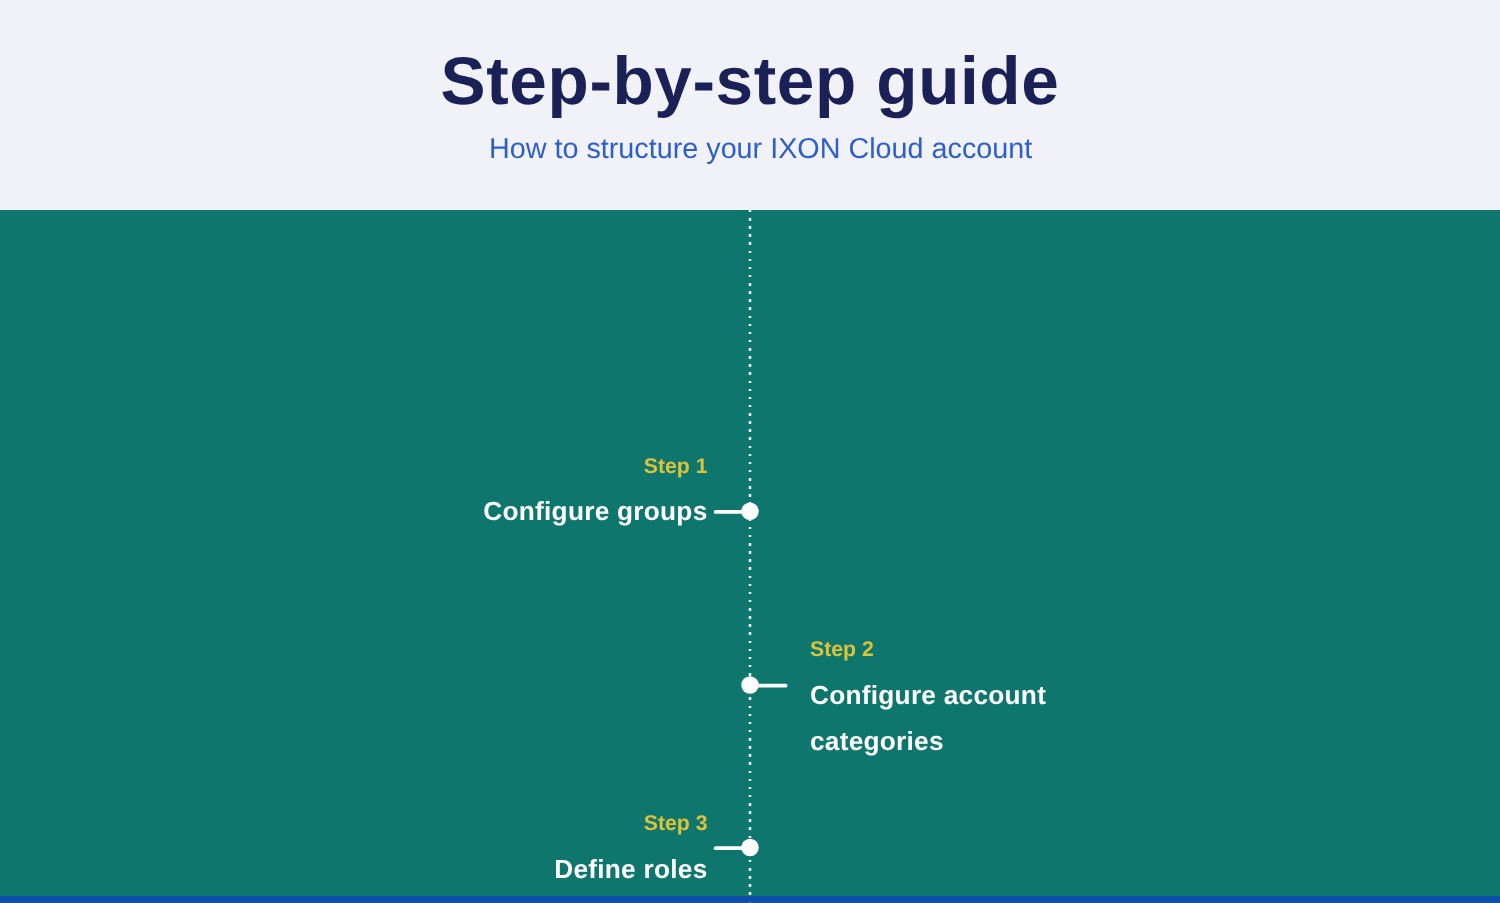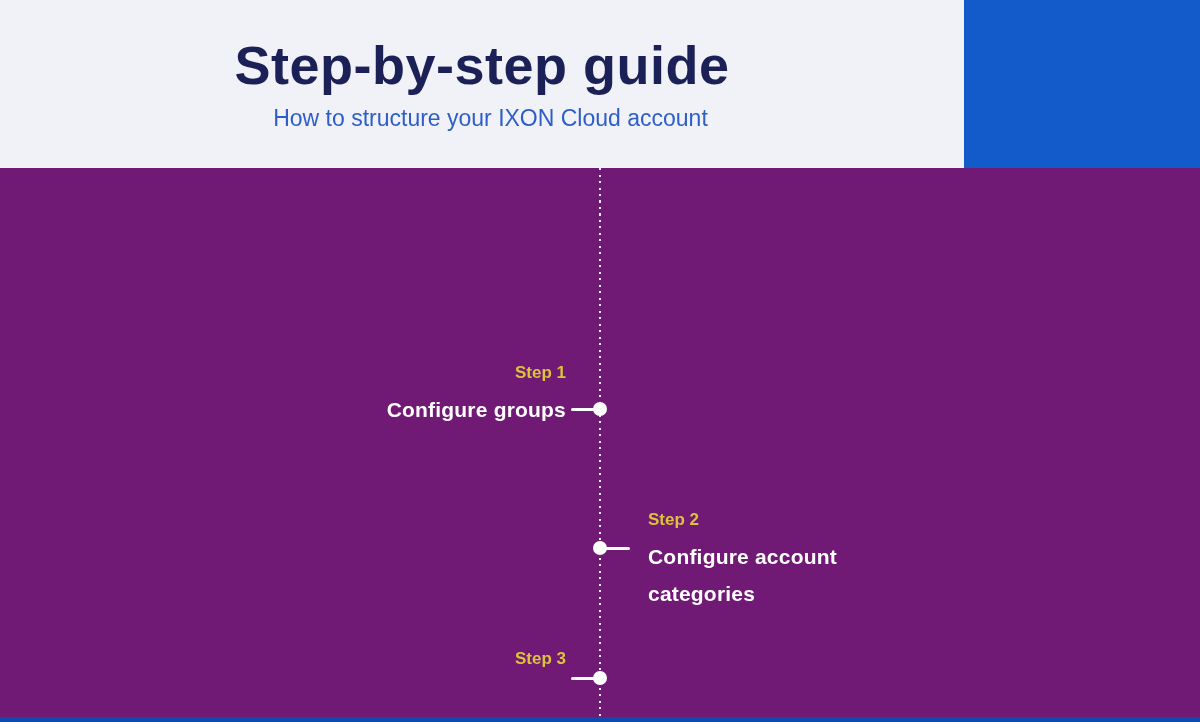--- a/index.html
+++ b/index.html
@@ -12,21 +12,21 @@
     width: 1200px;
     height: 722px;
     overflow: hidden;
     background: #135acb;
   }
 
   
   .header {
     position: absolute;
     top: 0; left: 0;
-    width: 964px;
+    width: 1200px;
     height: 168px;
     background: #f1f2f8;
     text-align: center;
   }
   .page-title {
     margin: 0;
     padding-top: 36px;
     font-size: 54px;
     line-height: 58px;
     font-weight: 800;
@@ -40,21 +40,21 @@
     font-weight: 400;
     color: #2e5ec9;
   }
 
   
   .body-section {
     position: absolute;
     top: 168px; left: 0;
     width: 1200px;
     height: 554px;
-    background: #701a75;
+    background: #0f766e;
   }
   .bottom-strip {
     position: absolute;
     bottom: 0; left: 0;
     width: 1200px;
     height: 5px;
     background: #0d4bad;
   }
   .vline {
     position: absolute;
@@ -138,20 +138,21 @@
 
     <div class="step right s2">
       <div class="step-label">Step 2</div>
       <div class="step-title">Configure account categories</div>
     </div>
     <div class="connector c2"></div>
     <div class="dot d2"></div>
 
     <div class="step left s3">
       <div class="step-label">Step 3</div>
+      <div class="step-title">Define roles</div>
     </div>
     <div class="connector c3"></div>
     <div class="dot d3"></div>
 
     <div class="bottom-strip"></div>
   </div>
 
 </div>
 
 </body></html>

